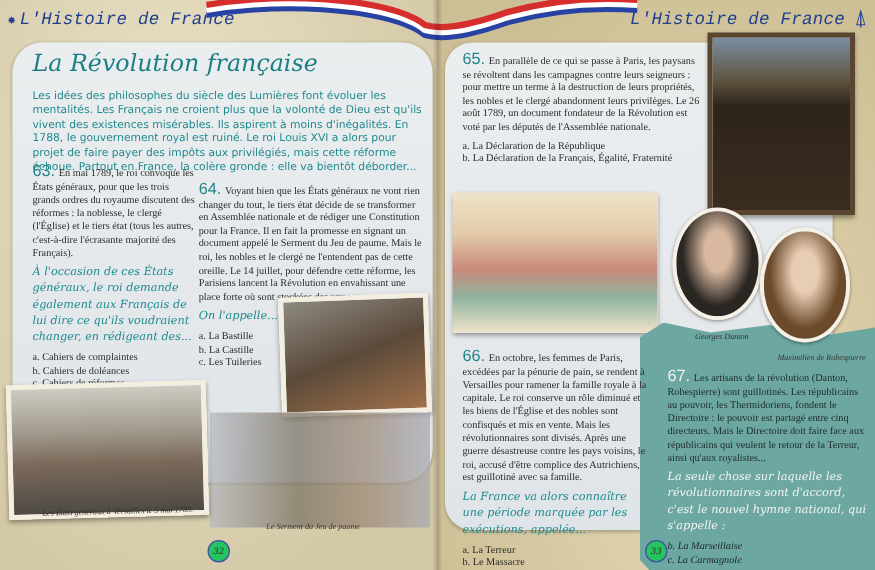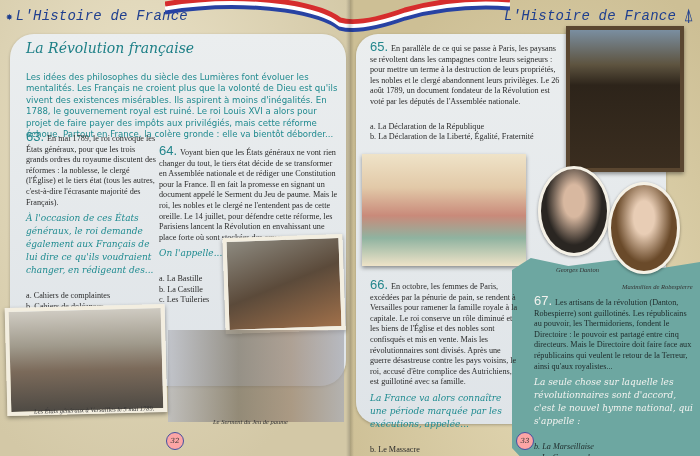--- a/index.html
+++ b/index.html
@@ -10,31 +10,31 @@
 .gutter{position:absolute;left:346px;top:0;width:8px;height:456px;background:linear-gradient(90deg,rgba(0,0,0,0),rgba(0,0,0,.18),rgba(0,0,0,0));z-index:20}
 .runhead{position:absolute;top:8px;font-family:Liberation Mono, monospace;font-size:14px;color:#1f3f8f;font-style:italic;letter-spacing:.2px}
 .runhead.l{left:6px}
 .runhead.r{right:24px}
 .star{color:#1f3f8f;font-style:normal;margin-right:3px;font-size:11px}
 .tower{position:absolute;right:6px;top:4px;color:#1f3f8f;font-size:18px}
 .ribbon{position:absolute;top:0;height:34px;z-index:15}
 .panel{position:absolute;background:linear-gradient(180deg,#ebeeef,#dfe4e8);border-radius:22px;box-shadow:0 1px 3px rgba(0,0,0,.25)}
 .panel.l{left:10px;top:34px;width:336px;height:352px;border-radius:24px 24px 26px 26px}
 .panel.r{left:356px;top:34px;width:310px;height:390px;border-radius:22px}
-.title{position:absolute;left:26px;top:40px;font-size:14px;color:#1c7f86;font-style:italic}
+.title{position:absolute;left:26px;top:40px;font-size:19px;color:#1c7f86;font-style:italic}
 .intro{position:absolute;left:26px;top:72px;width:318px;font-family:"DejaVu Sans",sans-serif;font-size:8.6px;line-height:11.4px;color:#208a8f}
 .block{position:absolute;font-family:"Liberation Serif",serif;font-size:8.2px;line-height:10.6px;color:#2b2b2b}
 .num{font-size:13px;color:#23868c;font-family:Liberation Sans, sans-serif;margin-right:3px}
 .q{font-family:"DejaVu Serif",serif;font-style:italic;color:#1f8b90;font-size:9px;line-height:13px;margin-top:4px}
 .q.white{color:#f3f3f0}
-.ans{margin-top:14px}
+.ans{margin-top:4px}
 .ans div{font-family:"Liberation Serif",serif;font-size:8.2px;line-height:10.4px}
 .photo{position:absolute;border:4px solid #f3eee0;box-shadow:0 2px 4px rgba(0,0,0,.4)}
 .cap{position:absolute;font-family:"Liberation Serif",serif;font-style:italic;font-size:6.5px;color:#333}
-.pageno{position:absolute;width:18px;height:18px;border-radius:50%;border:1.5px solid #4450a0;background:#fca5a5;font-size:7px;font-style:italic;color:#333;display:flex;align-items:center;justify-content:center}
+.pageno{position:absolute;width:18px;height:18px;border-radius:50%;border:1.5px solid #4450a0;background:#22c55e;font-size:7px;font-style:italic;color:#333;display:flex;align-items:center;justify-content:center}
 .teal{position:absolute;left:512px;top:258px;width:188px;height:198px;background:#6da7a1;clip-path:polygon(0 6%,10% 0,30% 4%,55% 1%,80% 5%,100% 2%,100% 100%,4% 100%,0 96%)}
 .oval{position:absolute;border-radius:50%;border:3px solid #f5f1e6;box-shadow:0 1px 3px rgba(0,0,0,.4);overflow:hidden}
 </style>
 </head>
 <body>
 
 <div class="spread">
   <div class="page left"></div>
   <div class="page right"></div>
 </div>
@@ -79,39 +79,39 @@
 <div class="pageno" style="left:166px;top:432px">32</div>
 
 <div class="runhead r">L'Histoire de France</div>
 <div class="tower">⍋</div>
 <div class="panel r"></div>
 
 <div class="block" style="left:370px;top:42px;width:190px">
   <span class="num">65.</span><span>En parallèle de ce qui se passe à Paris, les paysans se révoltent dans les campagnes contre leurs seigneurs : pour mettre un terme à la destruction de leurs propriétés, les nobles et le clergé abandonnent leurs privilèges. Le 26 août 1789, un document fondateur de la Révolution est voté par les députés de l'Assemblée nationale.</span>
   <div class="ans">
     <div>a. La Déclaration de la République</div>
-    <div>b. La Déclaration de la Liberté, Égalité, Fraternité</div>
+    <div>b. La Déclaration de la Français, Égalité, Fraternité</div>
   </div>
 </div>
 
 <div class="photo" style="left:566px;top:26px;width:118px;height:146px;border-color:#5a4630;background:linear-gradient(180deg,#7a8ea0 0%,#5e5440 25%,#2d241a 40%,#3a2d1f 100%)"></div>
 <div class="photo" style="left:362px;top:154px;width:164px;height:112px;border:none;background:linear-gradient(180deg,#efe3c8 0%,#e2c9a8 30%,#c98a7a 55%,#8fb3a0 75%,#efe3c8 100%)"></div>
 
 <div class="teal"></div>
 <div class="oval" style="left:538px;top:166px;width:72px;height:90px;background:radial-gradient(ellipse at 50% 38%,#d8b8a0 0 22%,#2a2622 60%)"></div>
 <div class="cap" style="left:556px;top:266px">Georges Danton</div>
 <div class="oval" style="left:608px;top:182px;width:72px;height:92px;background:radial-gradient(ellipse at 50% 38%,#e8cdb5 0 22%,#6a4a2a 60%)"></div>
 <div class="cap" style="left:622px;top:283px">Maximilien de Robespierre</div>
 
 <div class="block" style="left:370px;top:280px;width:150px">
   <span class="num">66.</span><span>En octobre, les femmes de Paris, excédées par la pénurie de pain, se rendent à Versailles pour ramener la famille royale à la capitale. Le roi conserve un rôle diminué et les biens de l'Église et des nobles sont confisqués et mis en vente. Mais les révolutionnaires sont divisés. Après une guerre désastreuse contre les pays voisins, le roi, accusé d'être complice des Autrichiens, est guillotiné avec sa famille.</span>
   <div class="q">La France va alors connaître une période marquée par les exécutions, appelée...</div>
   <div class="ans">
+    <div>a. La Terreur</div>
     <div>b. Le Massacre</div>
-    <div>a. La Terreur</div>
     <div>c. La Tragédie</div>
   </div>
 </div>
 
 <div class="block" style="left:534px;top:296px;width:160px;color:#1e2a2a">
   <span class="num" style="color:#f2f2ee">67.</span><span>Les artisans de la révolution (Danton, Robespierre) sont guillotinés. Les républicains au pouvoir, les Thermidoriens, fondent le Directoire : le pouvoir est partagé entre cinq directeurs. Mais le Directoire doit faire face aux républicains qui veulent le retour de la Terreur, ainsi qu'aux royalistes...</span>
   <div class="q white">La seule chose sur laquelle les révolutionnaires sont d'accord, c'est le nouvel hymne national, qui s'appelle :</div>
   <div class="ans" style="font-style:italic">
     <div>b. La Marseillaise</div>
     <div>c. La Carmagnole</div>

